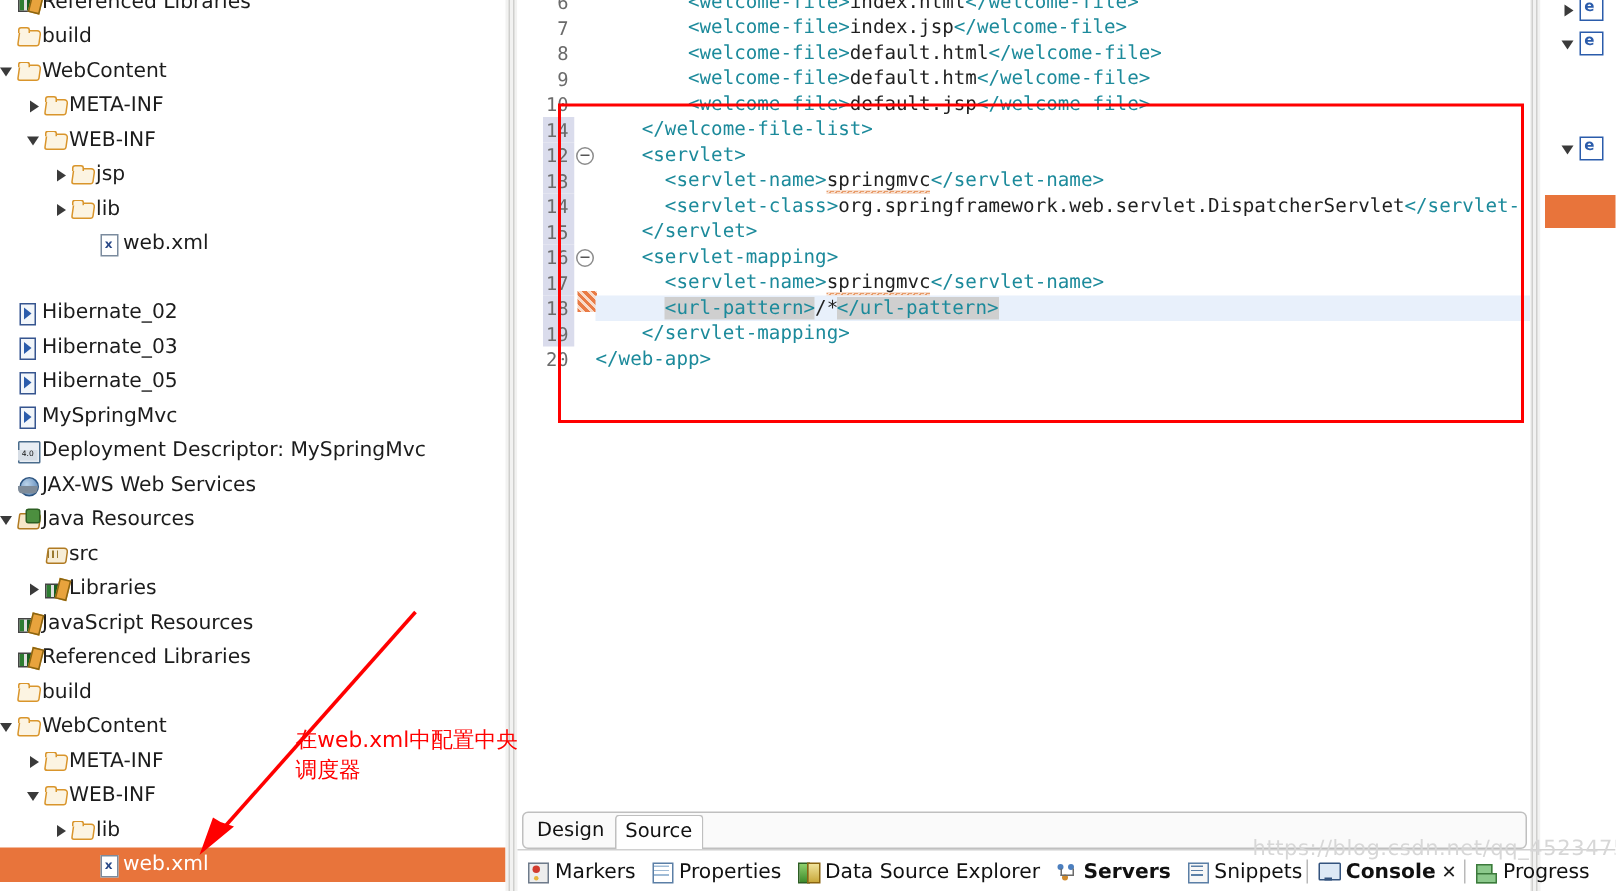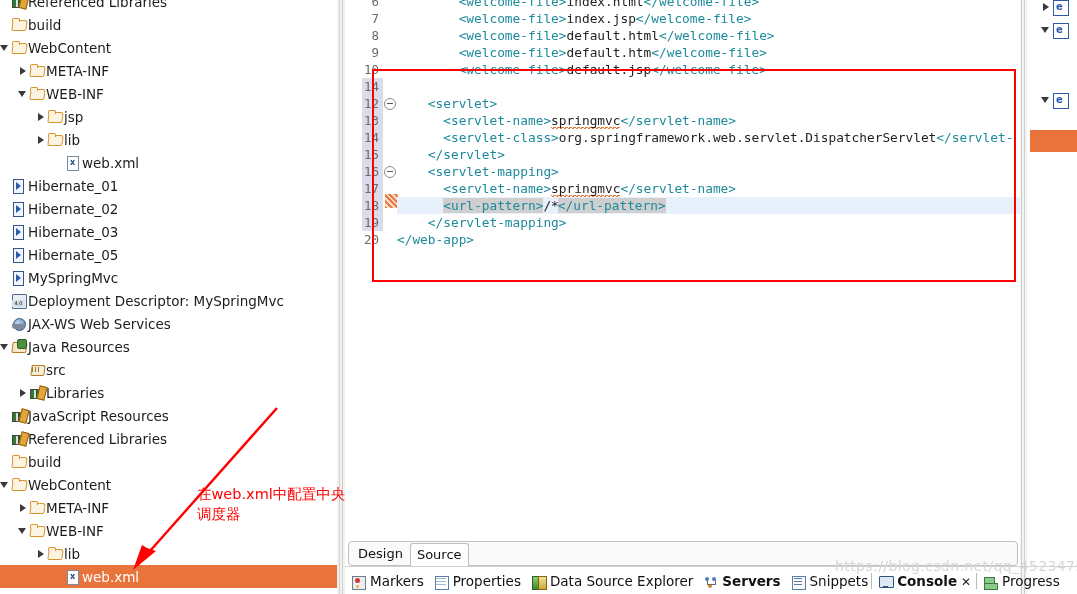--- a/index.html
+++ b/index.html
@@ -274,21 +274,20 @@
 
   <div id="explorer">
       <div class="trow" style="position: absolute; left: 0px; top: -10px; width: 337px;"><span style="display: inline-block; width: 0px;"></span><span class="arrow none"></span><span class="ico ic-books"></span><span class="lbl">Referenced Libraries</span></div>
       <div class="trow" style="position: absolute; left: 0px; top: 13px; width: 337px;"><span style="display: inline-block; width: 0px;"></span><span class="arrow none"></span><span class="ico ic-folder"></span><span class="lbl">build</span></div>
       <div class="trow" style="position: absolute; left: 0px; top: 36px; width: 337px;"><span style="display: inline-block; width: 0px;"></span><span class="arrow open"></span><span class="ico ic-folder"></span><span class="lbl">WebContent</span></div>
       <div class="trow" style="position: absolute; left: 0px; top: 59px; width: 337px;"><span style="display: inline-block; width: 18px;"></span><span class="arrow closed"></span><span class="ico ic-folder"></span><span class="lbl">META-INF</span></div>
       <div class="trow" style="position: absolute; left: 0px; top: 82px; width: 337px;"><span style="display: inline-block; width: 18px;"></span><span class="arrow open"></span><span class="ico ic-folder"></span><span class="lbl">WEB-INF</span></div>
       <div class="trow" style="position: absolute; left: 0px; top: 105px; width: 337px;"><span style="display: inline-block; width: 36px;"></span><span class="arrow closed"></span><span class="ico ic-folder"></span><span class="lbl">jsp</span></div>
       <div class="trow" style="position: absolute; left: 0px; top: 128px; width: 337px;"><span style="display: inline-block; width: 36px;"></span><span class="arrow closed"></span><span class="ico ic-folder"></span><span class="lbl">lib</span></div>
       <div class="trow" style="position: absolute; left: 0px; top: 151px; width: 337px;"><span style="display: inline-block; width: 54px;"></span><span class="arrow none"></span><span class="ico ic-xml"></span><span class="lbl">web.xml</span></div>
-      <div class="trow" style="position: absolute; left: 0px; top: 174px; width: 337px;"><span style="display: inline-block; width: 0px;"></span><span class="arrow none"></span><span class="ico ic-proj"></span><span class="lbl">Hibernate_01</span></div>
       <div class="trow" style="position: absolute; left: 0px; top: 197px; width: 337px;"><span style="display: inline-block; width: 0px;"></span><span class="arrow none"></span><span class="ico ic-proj"></span><span class="lbl">Hibernate_02</span></div>
       <div class="trow" style="position: absolute; left: 0px; top: 220px; width: 337px;"><span style="display: inline-block; width: 0px;"></span><span class="arrow none"></span><span class="ico ic-proj"></span><span class="lbl">Hibernate_03</span></div>
       <div class="trow" style="position: absolute; left: 0px; top: 243px; width: 337px;"><span style="display: inline-block; width: 0px;"></span><span class="arrow none"></span><span class="ico ic-proj"></span><span class="lbl">Hibernate_05</span></div>
       <div class="trow" style="position: absolute; left: 0px; top: 266px; width: 337px;"><span style="display: inline-block; width: 0px;"></span><span class="arrow none"></span><span class="ico ic-proj"></span><span class="lbl">MySpringMvc</span></div>
       <div class="trow" style="position: absolute; left: 0px; top: 312px; width: 337px;"><span style="display: inline-block; width: 0px;"></span><span class="arrow none"></span><span class="ico ic-jax"></span><span class="lbl">JAX-WS Web Services</span></div>
       <div class="trow" style="position: absolute; left: 0px; top: 289px; width: 337px;"><span style="display: inline-block; width: 0px;"></span><span class="arrow none"></span><span class="ico ic-dd"></span><span class="lbl">Deployment Descriptor: MySpringMvc</span></div>
       <div class="trow" style="position: absolute; left: 0px; top: 335px; width: 337px;"><span style="display: inline-block; width: 0px;"></span><span class="arrow open"></span><span class="ico ic-jres"></span><span class="lbl">Java Resources</span></div>
       <div class="trow" style="position: absolute; left: 0px; top: 358px; width: 337px;"><span style="display: inline-block; width: 18px;"></span><span class="arrow none"></span><span class="ico ic-src"></span><span class="lbl">src</span></div>
       <div class="trow" style="position: absolute; left: 0px; top: 381px; width: 337px;"><span style="display: inline-block; width: 18px;"></span><span class="arrow closed"></span><span class="ico ic-books"></span><span class="lbl">Libraries</span></div>
       <div class="trow" style="position: absolute; left: 0px; top: 404px; width: 337px;"><span style="display: inline-block; width: 0px;"></span><span class="arrow none"></span><span class="ico ic-books"></span><span class="lbl">JavaScript Resources</span></div>
@@ -337,20 +336,21 @@
       <div id="marker18"></div>
     <div class="foldmark" style="top: 98px;"></div>
         <div class="foldmark" style="top: 166px;"></div>
       </div>
     <div id="codearea">
         <div class="cline" style="top: -7px;"><span>        </span><span class="tag">&lt;welcome-file&gt;</span><span class="txt">index.html</span><span class="tag">&lt;/welcome-file&gt;</span></div>
         <div class="cline" style="top: 10px;"><span>        </span><span class="tag">&lt;welcome-file&gt;</span><span class="txt">index.jsp</span><span class="tag">&lt;/welcome-file&gt;</span></div>
         <div class="cline" style="top: 27px;"><span>        </span><span class="tag">&lt;welcome-file&gt;</span><span class="txt">default.html</span><span class="tag">&lt;/welcome-file&gt;</span></div>
         <div class="cline" style="top: 44px;"><span>        </span><span class="tag">&lt;welcome-file&gt;</span><span class="txt">default.htm</span><span class="tag">&lt;/welcome-file&gt;</span></div>
         <div class="cline" style="top: 61px;"><span>        </span><span class="tag">&lt;welcome-file&gt;</span><span class="txt">default.jsp</span><span class="tag">&lt;/welcome-file&gt;</span></div>
+        <div class="cline" style="top: 78px;"><span>    </span><span class="tag">&lt;/welcome-file-list&gt;</span></div>
         <div class="cline" style="top: 95px;"><span>    </span><span class="tag">&lt;servlet&gt;</span></div>
         <div class="cline" style="top: 112px;"><span>      </span><span class="tag">&lt;servlet-name&gt;</span><span class="txt sq">springmvc</span><span class="tag">&lt;/servlet-name&gt;</span></div>
         <div class="cline" style="top: 129px;"><span>      </span><span class="tag">&lt;servlet-class&gt;</span><span class="txt">org.springframework.web.servlet.DispatcherServlet</span><span class="tag">&lt;/servlet-</span></div>
         <div class="cline" style="top: 146px;"><span>    </span><span class="tag">&lt;/servlet&gt;</span></div>
         <div class="cline" style="top: 163px;"><span>    </span><span class="tag">&lt;servlet-mapping&gt;</span></div>
         <div class="cline" style="top: 180px;"><span>      </span><span class="tag">&lt;servlet-name&gt;</span><span class="txt sq">springmvc</span><span class="tag">&lt;/servlet-name&gt;</span></div>
         <div class="cline hl" style="top: 197px;"><span>      </span><span class="tag selbg">&lt;url-pattern&gt;</span><span class="txt">/*</span><span class="caret"></span><span class="tag selbg">&lt;/url-pattern&gt;</span></div>
         <div class="cline" style="top: 214px;"><span>    </span><span class="tag">&lt;/servlet-mapping&gt;</span></div>
         <div class="cline" style="top: 231px;"><span></span><span class="tag">&lt;/web-app&gt;</span></div>
       </div>

